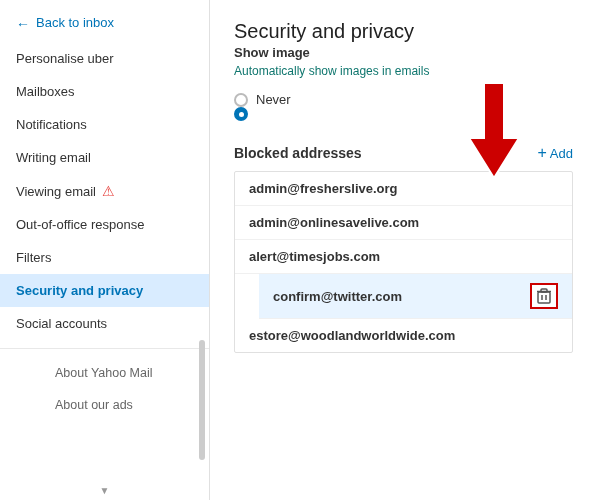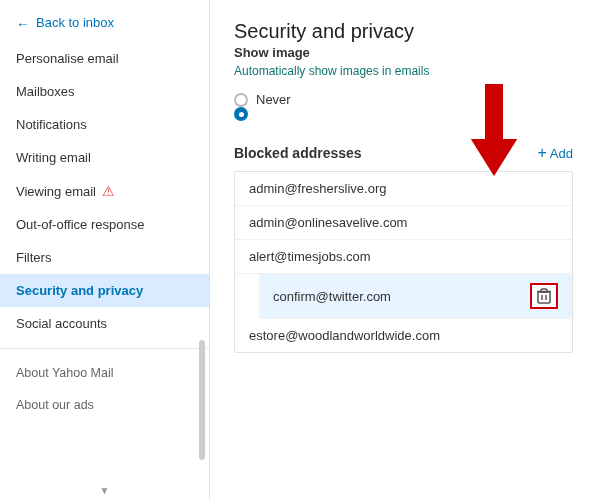--- a/index.html
+++ b/index.html
@@ -57,20 +57,21 @@
       font-size: 14px;
     }
     .sidebar-divider {
       height: 1px;
       background: #e8e8e8;
       margin: 8px 0;
     }
     .sidebar-item.secondary {
       color: #666;
       font-size: 12.5px;
+      margin-left: 39px;
     }
 
     
     .main {
       flex: 1;
       padding: 20px 24px;
       overflow-y: auto;
       background: #fff;
     }
     .page-title {
@@ -162,20 +163,21 @@
       position: relative;
     }
     .blocked-item {
       padding: 9px 14px;
       font-size: 13px;
       color: #333;
       border-bottom: 1px solid #f0f0f0;
       display: flex;
       align-items: center;
       justify-content: space-between;
+      font-weight: bold;
     }
     .blocked-item:last-child { border-bottom: none; }
     .blocked-item.highlighted {
       background: #e8f4ff;
       margin-left: 24px;
     }
     .delete-btn {
       width: 28px;
       height: 26px;
       border: 2px solid #cc0000;
@@ -194,21 +196,21 @@
 </head>
 <body>
 
 <div class="sidebar">
   <div class="sidebar-back">
     <span class="sidebar-back-arrow">←</span>
     <span>Back to inbox</span>
   </div>
   <div class="sidebar-scroll">
     <div class="sidebar-item">
-      <span>Personalise email</span>
+      <span>Personalise uber</span>
     </div>
     <div class="sidebar-item">
       <span>Mailboxes</span>
     </div>
     <div class="sidebar-item">
       <span>Notifications</span>
     </div>
     <div class="sidebar-item">
       <span>Writing email</span>
     </div>

